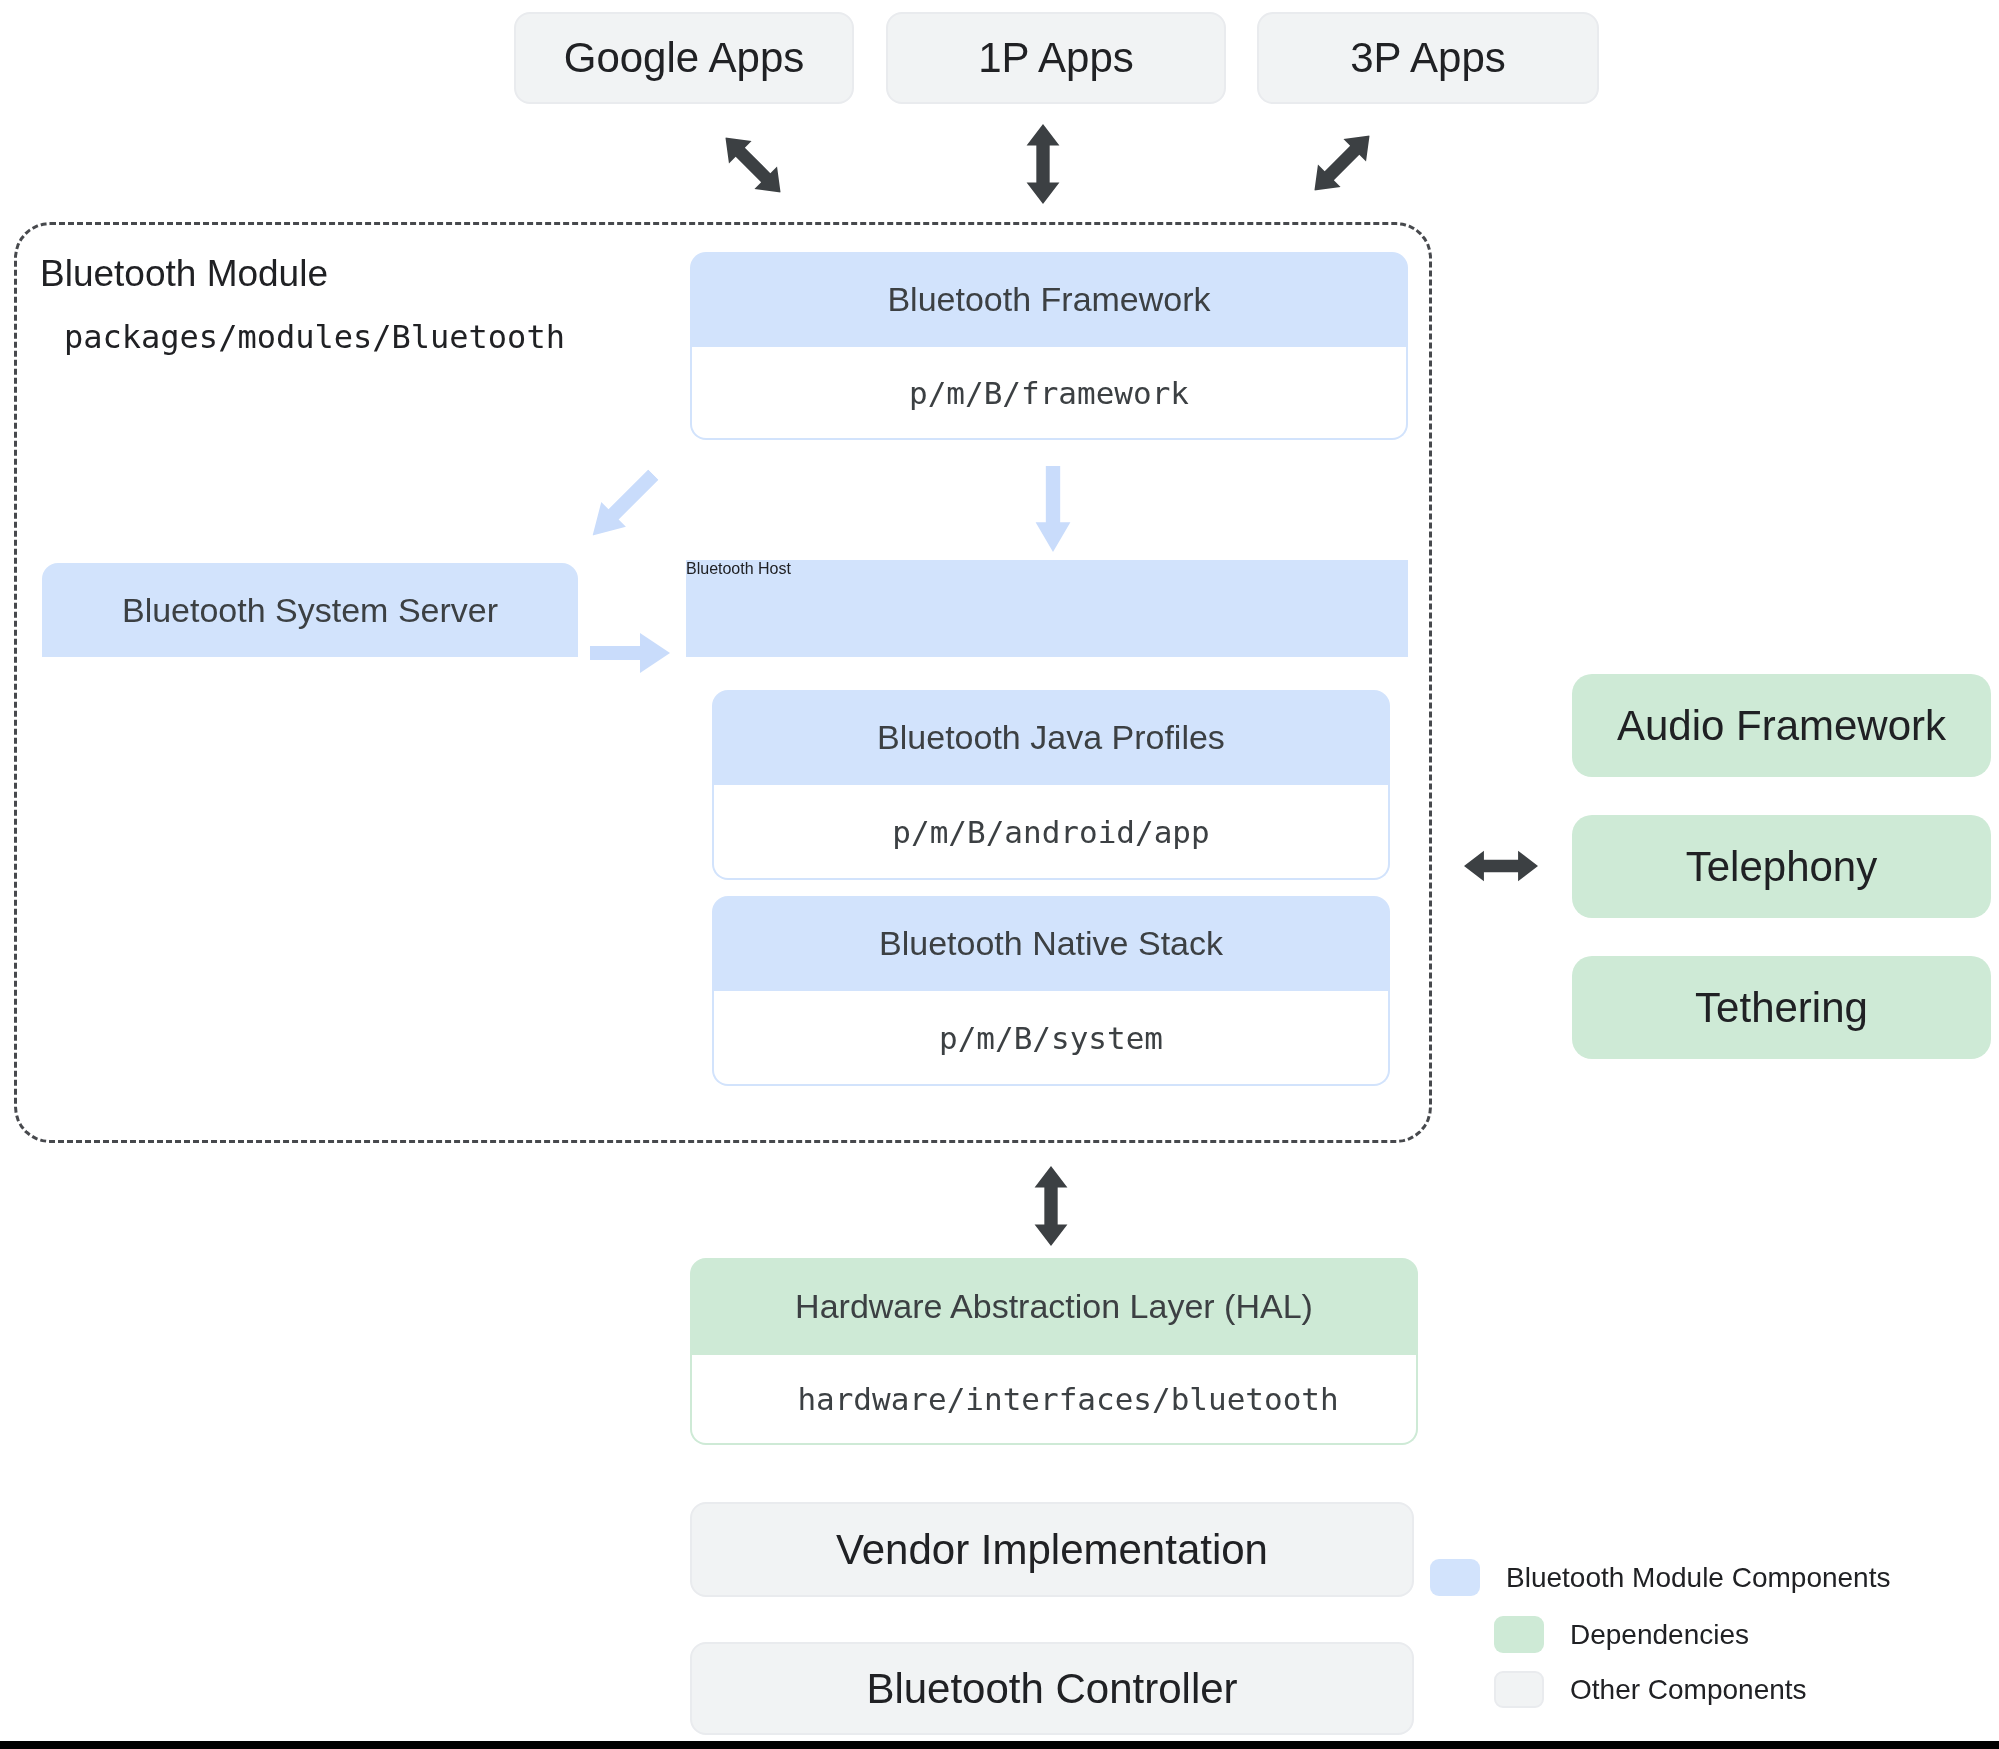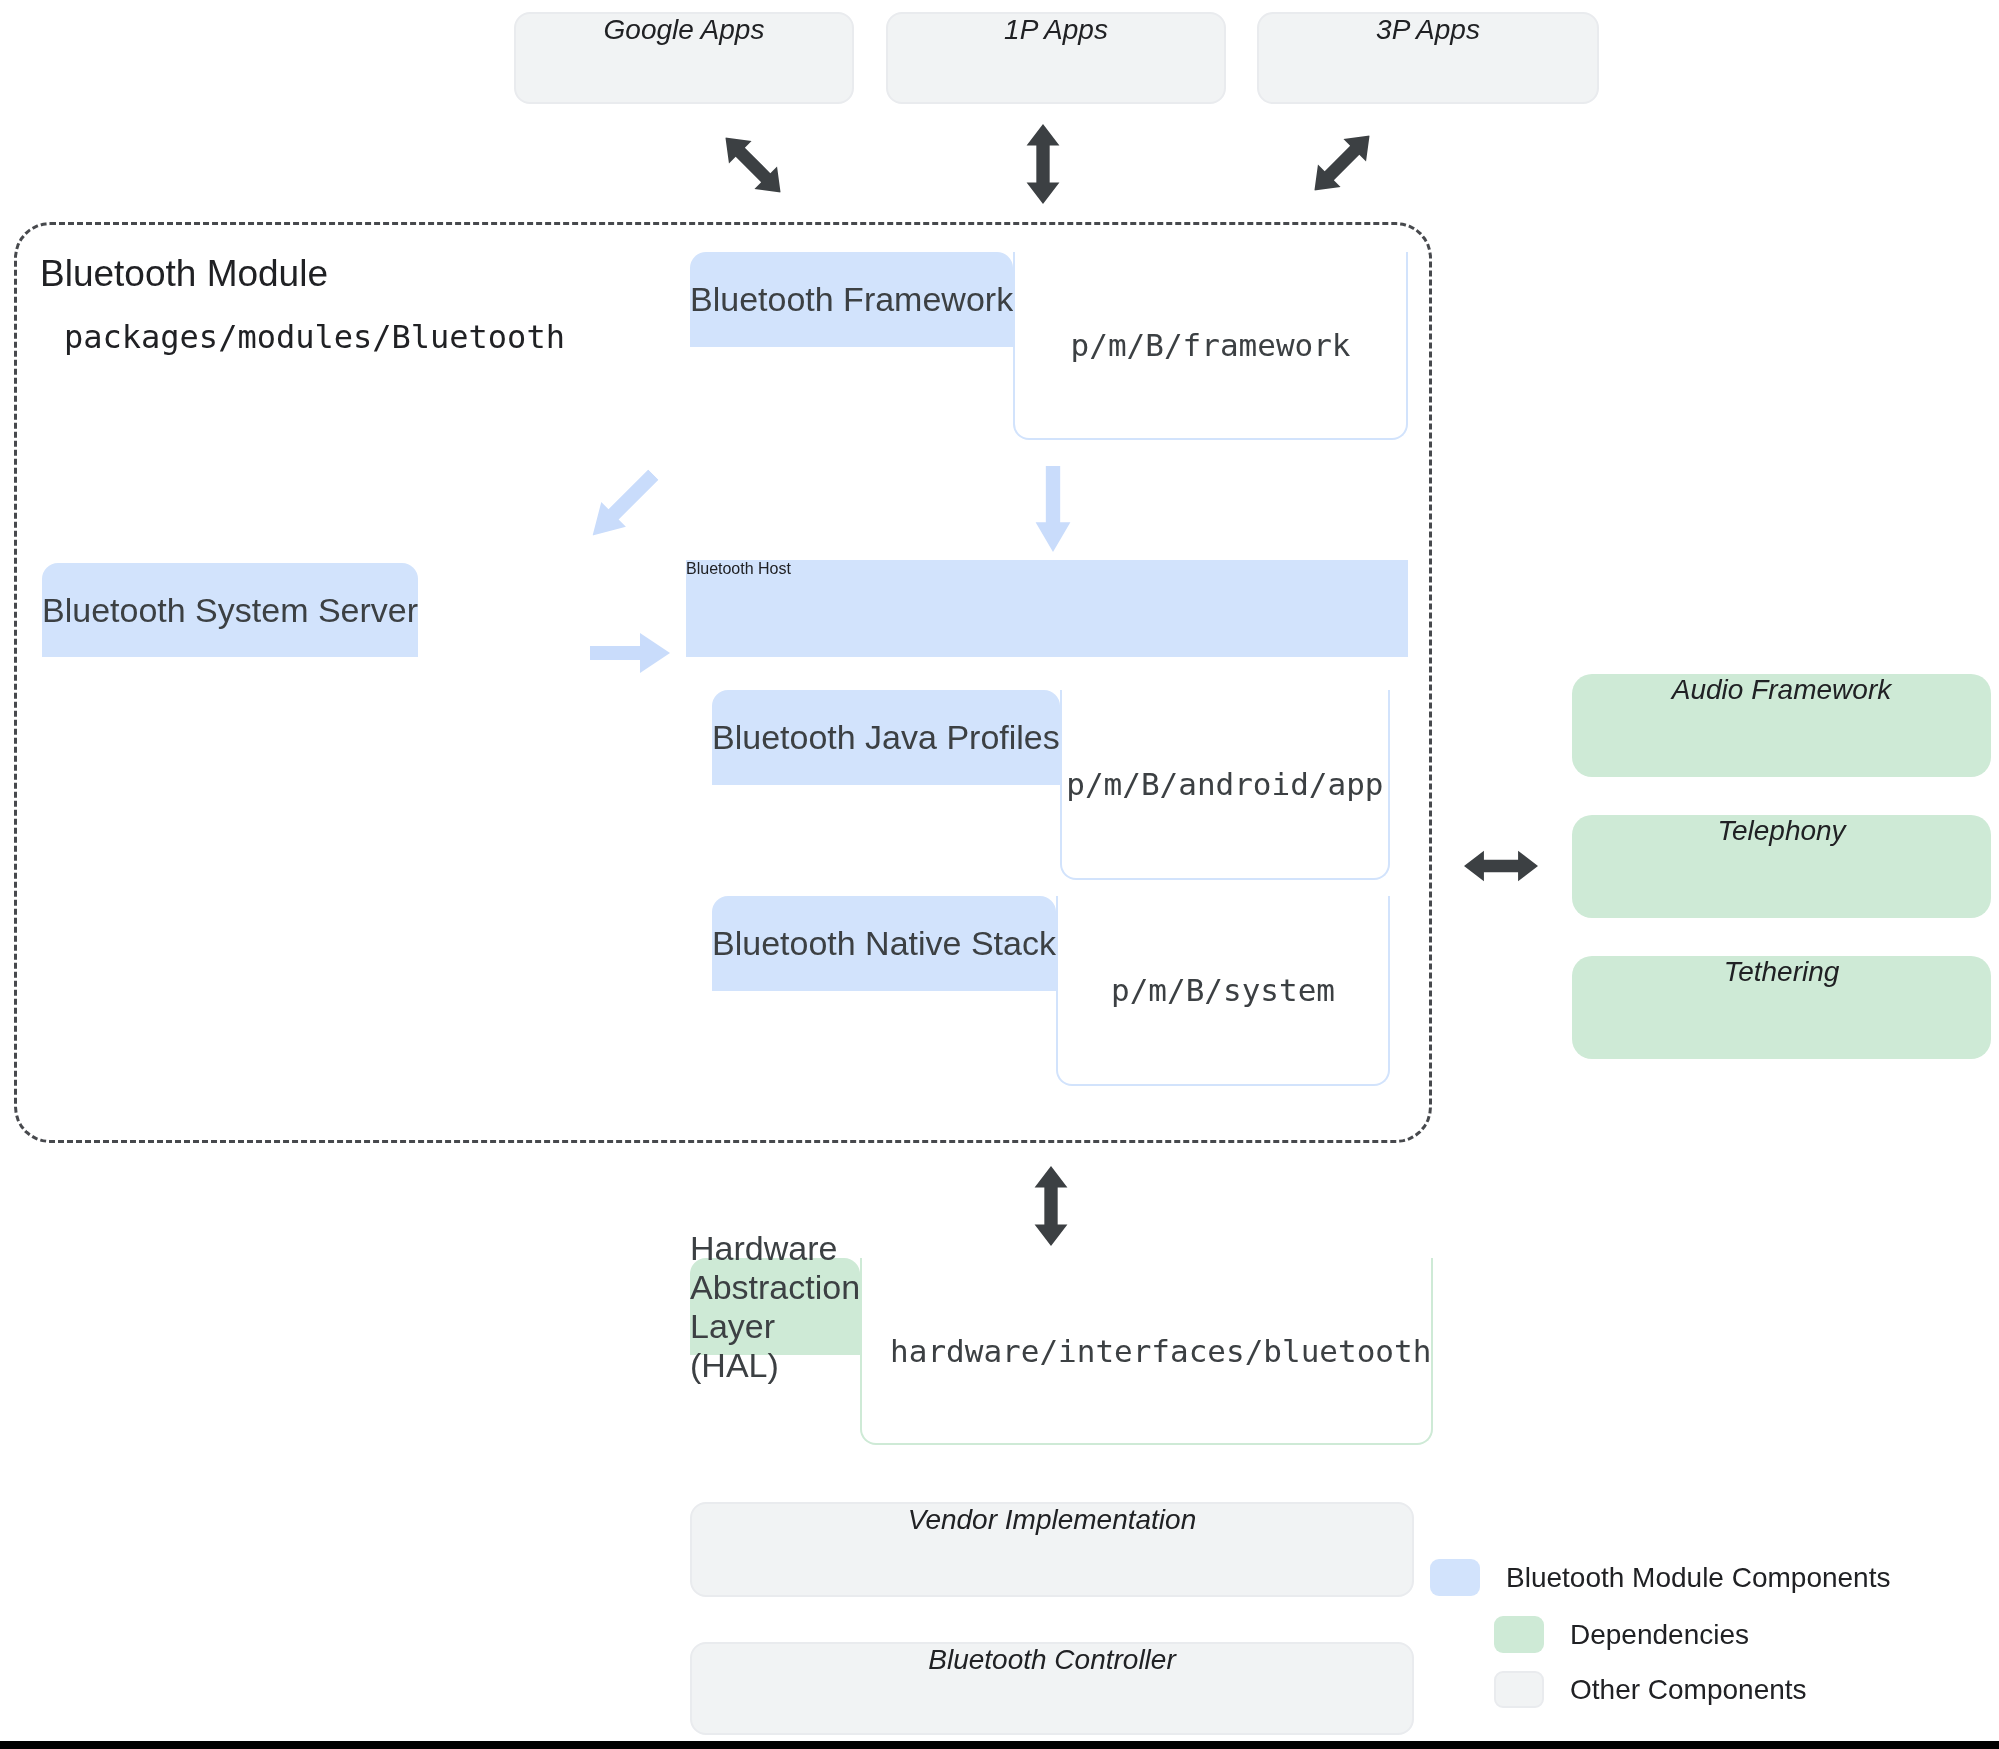--- a/index.html
+++ b/index.html
@@ -7,33 +7,32 @@
     position:relative;
     width:1999px;height:1749px;
     background:#ffffff;
     font-family:"Liberation Sans", sans-serif;
     color:#202124;
     overflow:hidden;
   }
   
   .pill{
     position:absolute;
-    display:flex;align-items:flex-start;justify-content:center;
+    display:flex;align-items:center;justify-content:center;
     border-radius:16px;
-    font-size:28px;
+    font-size:42px;
     color:#202124;
     box-sizing:border-box;
-    font-style:italic;
   }
   .pill.gray{background:#f1f3f4;border:2px solid #e9ebee;}
   .pill.green{background:#ceead6;border:none;border-radius:20px;}
   
   .twobox{
     position:absolute;
-    display:flex;flex-direction:row;
+    display:flex;flex-direction:column;
     box-sizing:border-box;
   }
   .twobox .hdr{
     display:flex;align-items:center;justify-content:center;
     border-radius:16px 16px 0 0;
     font-size:34px;color:#3c4043;
     box-sizing:border-box;
   }
   .twobox .bdy{
     flex:1;

